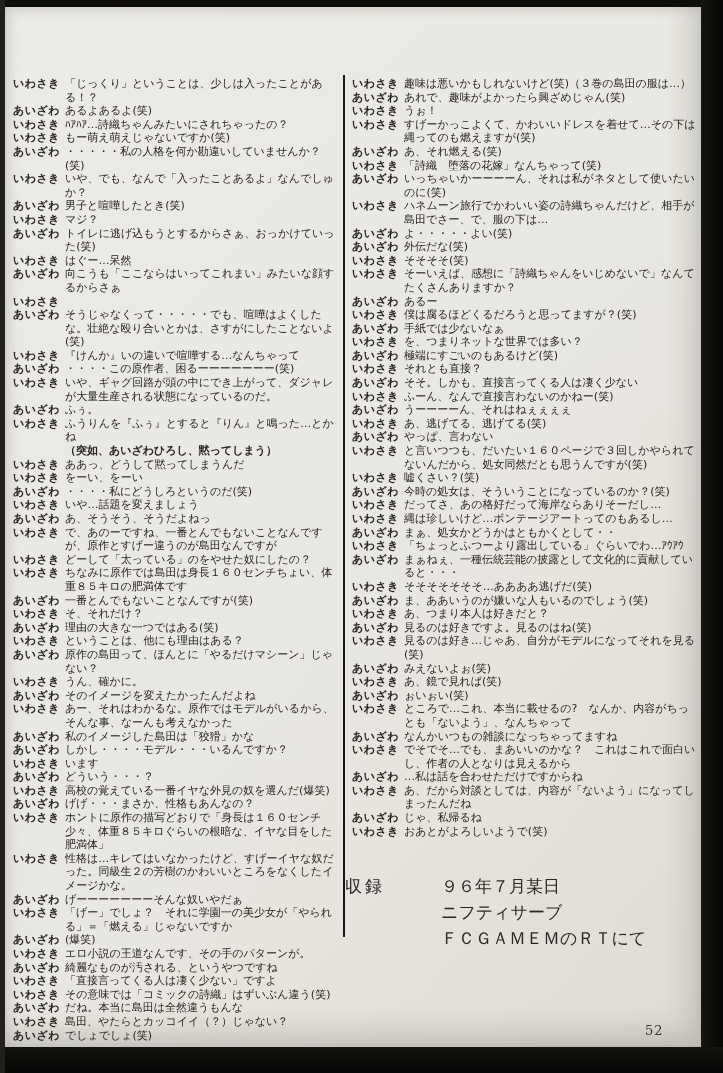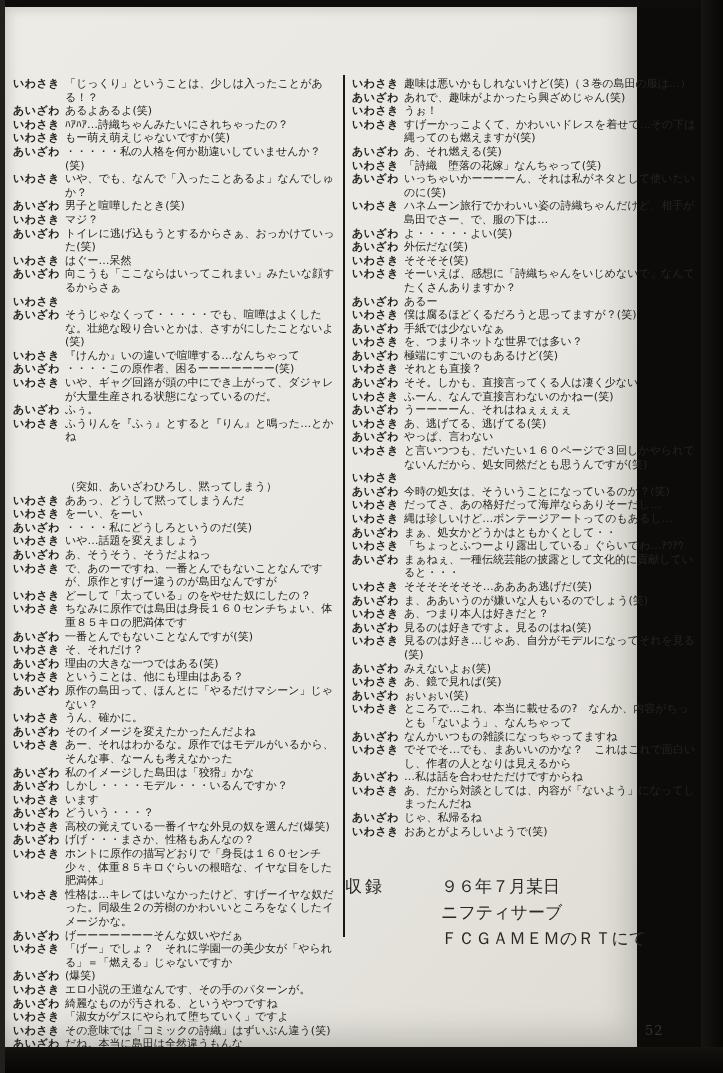--- a/index.html
+++ b/index.html
@@ -3,38 +3,38 @@
 <meta charset="utf-8">
 <style>
   html,body{margin:0;padding:0;}
   body{
     width:723px;height:1073px;
     background:#0c0b09;
     position:relative;overflow:hidden;
     font-family:"DejaVu Sans","Liberation Sans",sans-serif;
   }
   .page{
-    position:absolute;left:5px;top:7px;width:632px;height:1040px;
+    position:absolute;left:5px;top:7px;width:696px;height:1040px;
     background:linear-gradient(130deg,#edebe6 0%,#e9e7e1 55%,#dedcd5 100%);
     box-shadow:inset -10px -14px 28px rgba(40,38,32,0.18), inset 3px 3px 10px rgba(40,38,32,0.10);
   }
   .col{
     position:absolute;top:70px;
     font-size:11px;line-height:13.6px;color:#26241f;
   }
   .col-left{left:8px;width:327px;}
   .col-right{left:347px;width:348px;}
   .divider{
     position:absolute;left:338px;top:68px;width:2px;height:862px;
     background:#191816;
   }
   .entry{display:flex;}
   .spk{flex:0 0 52px;font-weight:700;letter-spacing:0.5px;}
   .txt{flex:1;}
-  .txt.bold{font-weight:400;margin-top:36px;}
+  .txt.bold{font-weight:700;}
   .footer{
     position:absolute;left:0;top:866px;width:696px;
     font-family:"DejaVu Serif","Liberation Serif",serif;
     color:#2a2824;font-size:17px;
   }
   .footer-label{position:absolute;left:340px;top:2px;letter-spacing:3px;}
   .footer-lines{position:absolute;left:436px;top:0;line-height:26px;}
   .page-number{
     position:absolute;left:640px;top:1016px;
     font-family:"DejaVu Serif","Liberation Serif",serif;
@@ -237,21 +237,21 @@
       <div class="entry">
         <span class="spk">いわさき</span>
         <span class="txt">エロ小説の王道なんです、その手のパターンが。</span>
       </div>
       <div class="entry">
         <span class="spk">あいざわ</span>
         <span class="txt">綺麗なものが汚される、というやつですね</span>
       </div>
       <div class="entry">
         <span class="spk">いわさき</span>
-        <span class="txt">「淑女がゲスにやられて堕ちていく」ですよ</span>
+        <span class="txt">「直接言ってくる人は凄く少ない」ですよ</span>
       </div>
       <div class="entry">
         <span class="spk">いわさき</span>
         <span class="txt">その意味では「コミックの詩織」はずいぶん違う(笑)</span>
       </div>
       <div class="entry">
         <span class="spk">あいざわ</span>
         <span class="txt">だね。本当に島田は全然違うもんな</span>
       </div>
       <div class="entry">
@@ -356,20 +356,21 @@
       <div class="entry">
         <span class="spk">あいざわ</span>
         <span class="txt">やっぱ、言わない</span>
       </div>
       <div class="entry">
         <span class="spk">いわさき</span>
         <span class="txt">と言いつつも、だいたい１６０ページで３回しかやられてないんだから、処女同然だとも思うんですが(笑)</span>
       </div>
       <div class="entry">
         <span class="spk">いわさき</span>
+        <span class="txt">嘘くさい？(笑)</span>
       </div>
       <div class="entry">
         <span class="spk">あいざわ</span>
         <span class="txt">今時の処女は、そういうことになっているのか？(笑)</span>
       </div>
       <div class="entry">
         <span class="spk">いわさき</span>
         <span class="txt">だってさ、あの格好だって海岸ならありそーだし…</span>
       </div>
       <div class="entry">

